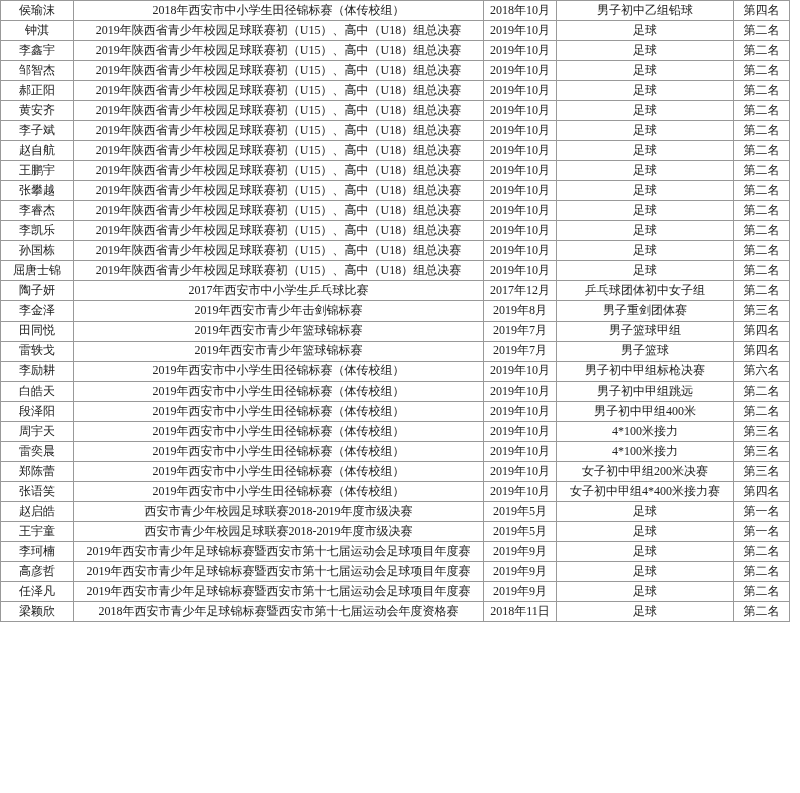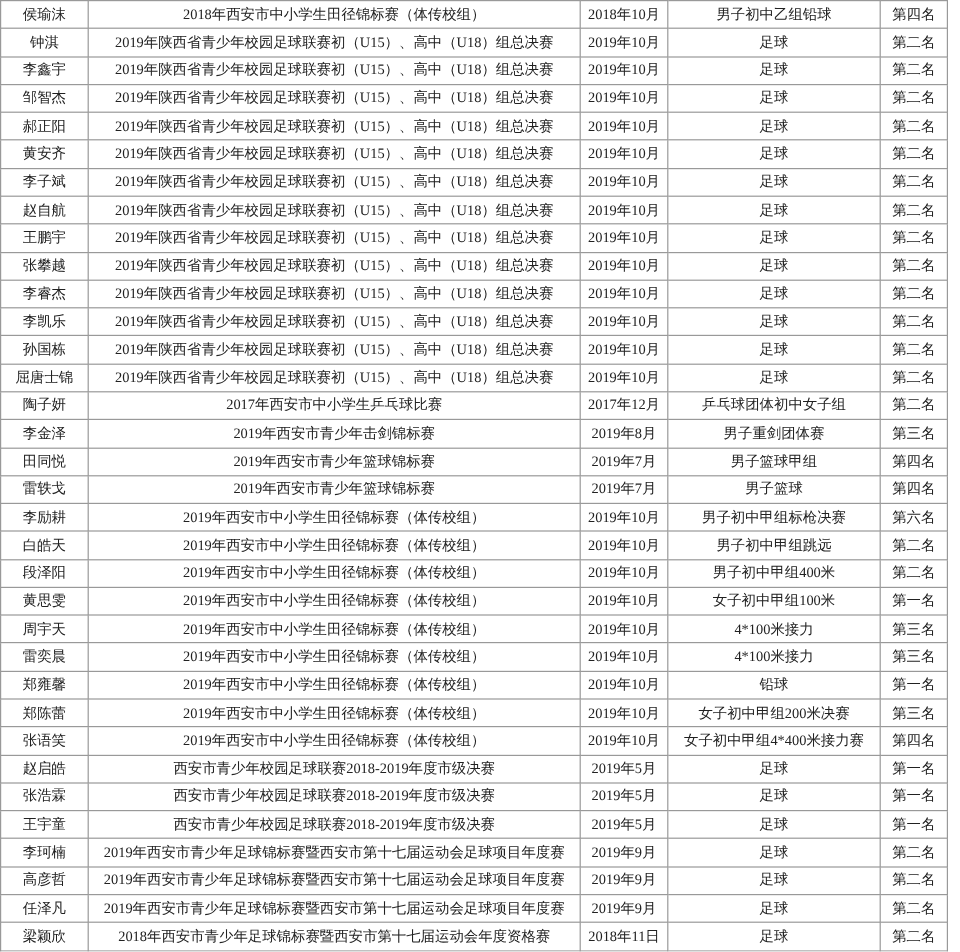--- a/index.html
+++ b/index.html
@@ -10,21 +10,21 @@
   body {
     width: 800px;
     height: 793px;
     overflow: hidden;
     font-family: "Liberation Serif", "DejaVu Serif", serif;
   }
   table.awards {
     border-collapse: collapse;
     table-layout: fixed;
     width: 789px;
-    height: 793px;
+    height: 622px;
     margin: 0;
   }
   table.awards td {
     border: 1px solid #999999;
     padding: 0 2px;
     font-size: 12px;
     line-height: 1.1;
     color: #212121;
     text-align: center;
     vertical-align: middle;
@@ -190,70 +190,49 @@
         <td>第二名</td>
       </tr>
       <tr>
         <td>段泽阳</td>
         <td>2019年西安市中小学生田径锦标赛（体传校组）</td>
         <td>2019年10月</td>
         <td>男子初中甲组400米</td>
         <td>第二名</td>
       </tr>
       <tr>
-        <td>黄思雯</td>
-        <td>2019年西安市中小学生田径锦标赛（体传校组）</td>
-        <td>2019年10月</td>
-        <td>女子初中甲组100米</td>
-        <td>第一名</td>
-      </tr>
-      <tr>
         <td>周宇天</td>
         <td>2019年西安市中小学生田径锦标赛（体传校组）</td>
         <td>2019年10月</td>
         <td>4*100米接力</td>
         <td>第三名</td>
       </tr>
       <tr>
         <td>雷奕晨</td>
         <td>2019年西安市中小学生田径锦标赛（体传校组）</td>
         <td>2019年10月</td>
         <td>4*100米接力</td>
         <td>第三名</td>
       </tr>
       <tr>
-        <td>郑雍馨</td>
-        <td>2019年西安市中小学生田径锦标赛（体传校组）</td>
-        <td>2019年10月</td>
-        <td>铅球</td>
-        <td>第一名</td>
-      </tr>
-      <tr>
         <td>郑陈蕾</td>
         <td>2019年西安市中小学生田径锦标赛（体传校组）</td>
         <td>2019年10月</td>
         <td>女子初中甲组200米决赛</td>
         <td>第三名</td>
       </tr>
       <tr>
         <td>张语笑</td>
         <td>2019年西安市中小学生田径锦标赛（体传校组）</td>
         <td>2019年10月</td>
         <td>女子初中甲组4*400米接力赛</td>
         <td>第四名</td>
       </tr>
       <tr>
         <td>赵启皓</td>
-        <td>西安市青少年校园足球联赛2018-2019年度市级决赛</td>
-        <td>2019年5月</td>
-        <td>足球</td>
-        <td>第一名</td>
-      </tr>
-      <tr>
-        <td>张浩霖</td>
         <td>西安市青少年校园足球联赛2018-2019年度市级决赛</td>
         <td>2019年5月</td>
         <td>足球</td>
         <td>第一名</td>
       </tr>
       <tr>
         <td>王宇童</td>
         <td>西安市青少年校园足球联赛2018-2019年度市级决赛</td>
         <td>2019年5月</td>
         <td>足球</td>

